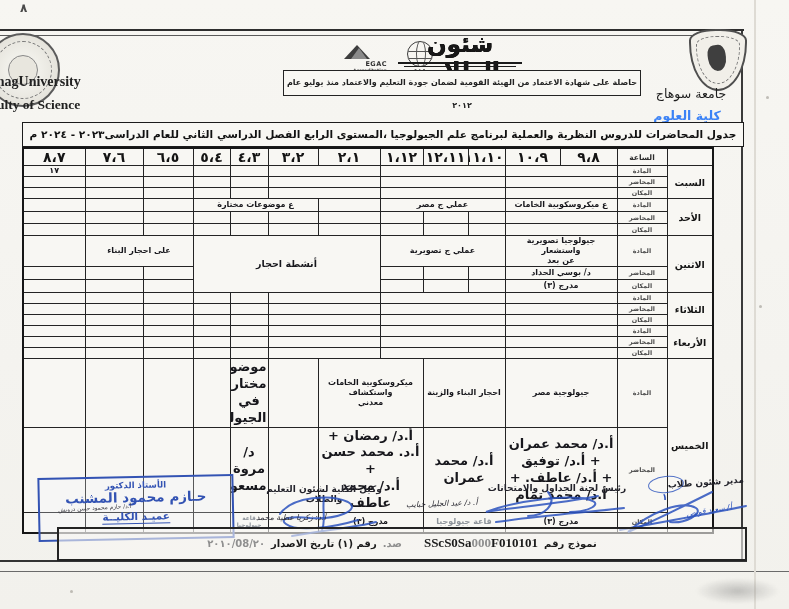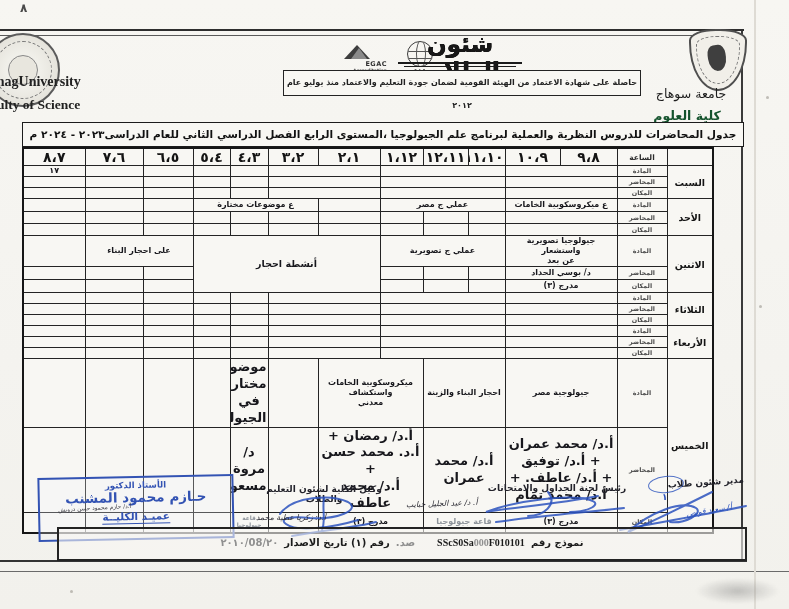--- a/index.html
+++ b/index.html
@@ -41,21 +41,21 @@
     letter-spacing:1px;text-shadow:0 0 .6px #000, .4px .4px 0 #222;direction:rtl;}
   .dept-underline-a{left:398px;top:62px;width:124px;border-top:2.2px solid #1b1b1b;}
   .dept-underline-b{left:404px;top:66px;width:112px;border-top:1.2px solid #1b1b1b;}
   .note-box{left:283px;top:70px;width:356px;height:24px;border:1.6px solid #232323;direction:rtl;
     font-size:8px;font-weight:600;text-align:center;line-height:23px;color:#222;background:#f8f7f3;}
   .shield{left:689px;top:29px;width:54px;height:58px;border:2px solid #4f4f4f;background:#f1efe9;
     border-radius:46% 46% 50% 50% / 18% 18% 78% 78%;}
   .shield .in1{position:absolute;inset:5px;border:1.2px dashed #777;border-radius:46% 46% 50% 50% / 18% 18% 78% 78%;}
   .shield .in2{position:absolute;left:17px;top:14px;width:18px;height:26px;background:#3f3f3f;border-radius:40% 40% 55% 55%;transform:rotate(-8deg);}
   .univ-ar{left:636px;top:86px;width:110px;text-align:center;direction:rtl;font-size:12.5px;font-weight:400;color:#1d1d1d;}
-  .fac-ar{left:632px;top:108px;width:110px;text-align:center;direction:rtl;font-size:12.5px;font-weight:700;color:#14532d;}
+  .fac-ar{left:632px;top:108px;width:110px;text-align:center;direction:rtl;font-size:12.5px;font-weight:700;color:#3b82f6;}
   
   .sched-title{left:22px;top:122px;width:720px;height:23px;border:1.8px solid #1c1c1c;direction:rtl;
     text-align:center;font-size:10.6px;font-weight:800;line-height:23px;color:#111;background:#f8f7f3;}
   #grid{position:absolute;left:22px;top:147px;width:690px;border-collapse:collapse;table-layout:fixed;direction:rtl;
     background:#f8f7f3;border:2.5px solid #161616;}
   #grid td{border:1.5px solid #242424;text-align:center;vertical-align:middle;padding:0 1px;overflow:hidden;}
   #grid td.cell{font-size:8px;font-weight:700;color:#17171c;white-space:pre-line;line-height:1.25;}
   #grid td.sm{font-size:13px;line-height:1.3;}
   #grid td.big{font-size:9.5px;letter-spacing:.5px;}
   #grid td.faint{color:#8d939a;font-weight:600;}
@@ -73,21 +73,21 @@
   .blue-num{color:#2b52bd;font-size:9px;font-weight:700;}
   .stamp{left:38px;top:476px;width:192px;height:60px;border:2.5px solid #3353b3;color:#3353b3;direction:rtl;
     text-align:center;transform:rotate(-1.2deg);background:rgba(240,243,252,.25);}
   .stamp .l1{font-size:8.5px;font-weight:800;letter-spacing:1px;margin-top:2px;}
   .stamp .l2{font-size:13.5px;font-weight:900;letter-spacing:.5px;line-height:1.1;}
   .stamp .l3{font-size:10.5px;font-weight:900;display:inline-block;border-bottom:1.6px solid #3353b3;line-height:1.25;}
   .stamp .ovl{position:absolute;left:18px;top:26px;font-size:5.8px;color:#3a3a42;transform:rotate(-2deg);white-space:nowrap;}
   
   .form-box{left:57px;top:527px;width:686px;height:30px;border:2.2px solid #232323;background:rgba(248,247,243,.6);
     direction:rtl;text-align:center;line-height:28px;font-size:10px;font-weight:800;color:#1b1b1b;z-index:1;}
-  .form-box .code{direction:ltr;unicode-bidi:embed;font-family:"Liberation Serif","DejaVu Serif",serif;font-size:10px;font-weight:700;padding-left:22px;}
+  .form-box .code{direction:ltr;unicode-bidi:embed;font-family:"Liberation Serif","DejaVu Serif",serif;font-size:13px;font-weight:700;padding-left:22px;}
   .form-box .fade{color:#8f8f8f;font-weight:600;}
   .form-box .sp{display:inline-block;width:6px;}
 </style>
 </head>
 <body>
 
 <div class="abs frame-top"></div>
 <div class="abs frame-right"></div>
 <div class="abs frame-bottom-a"></div>
 <div class="abs frame-bottom-b"></div>

